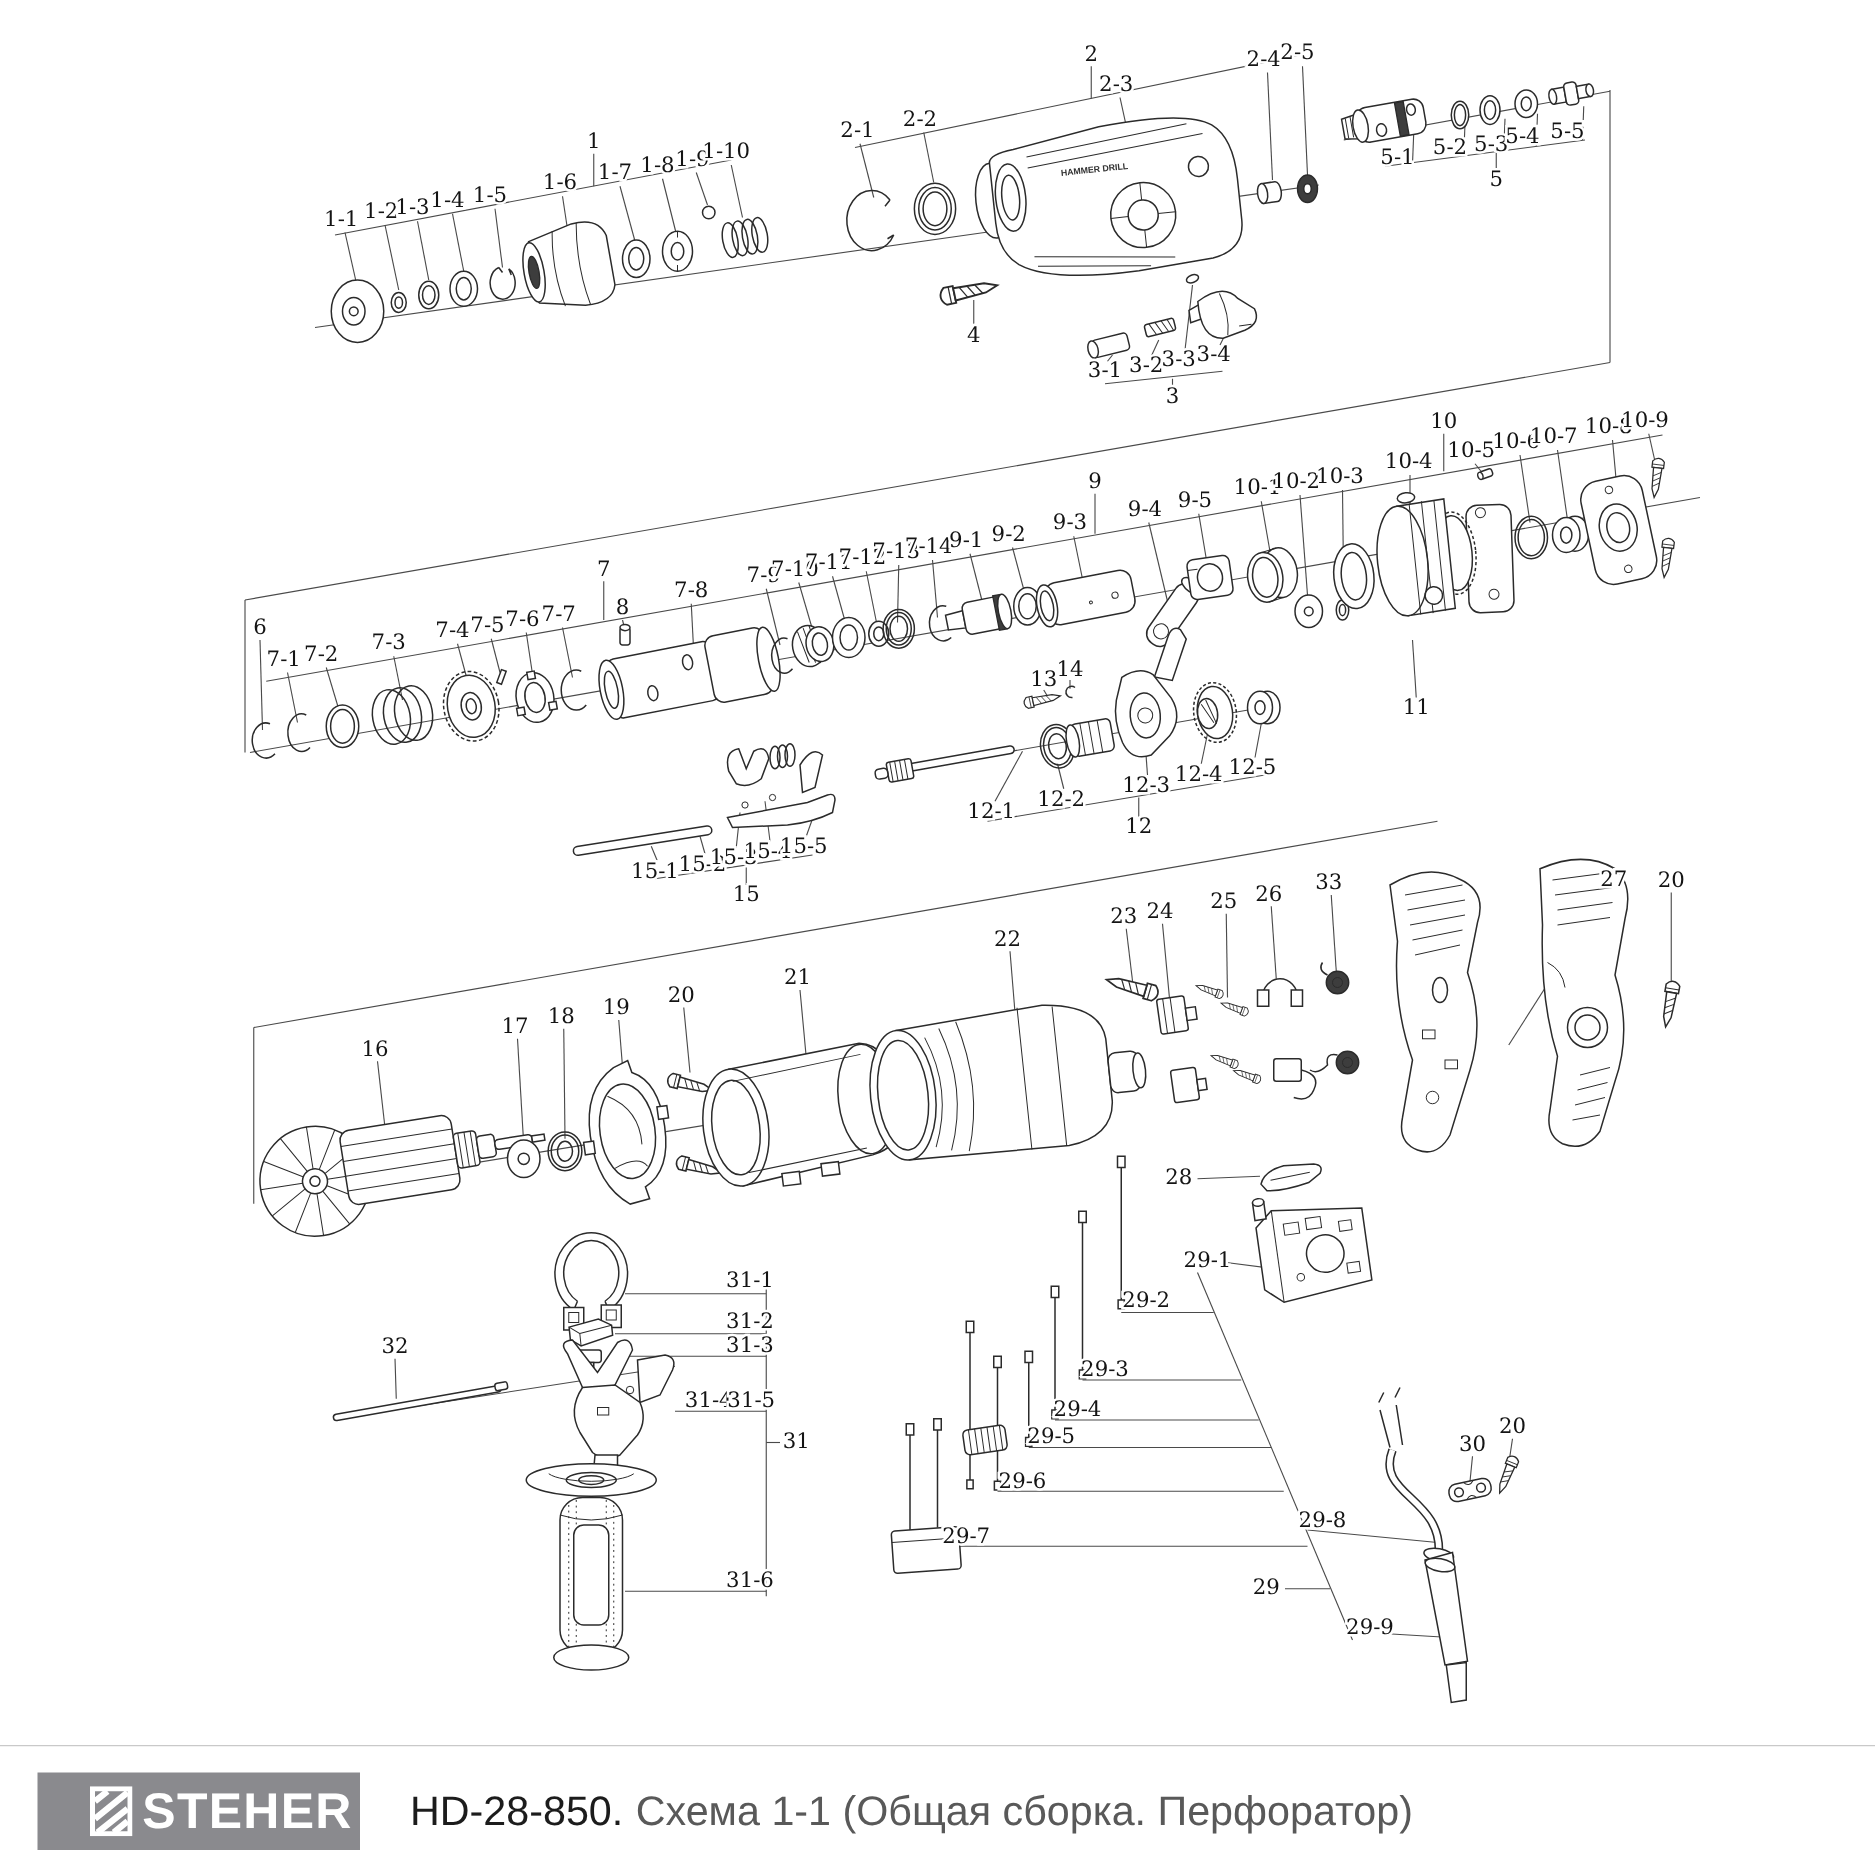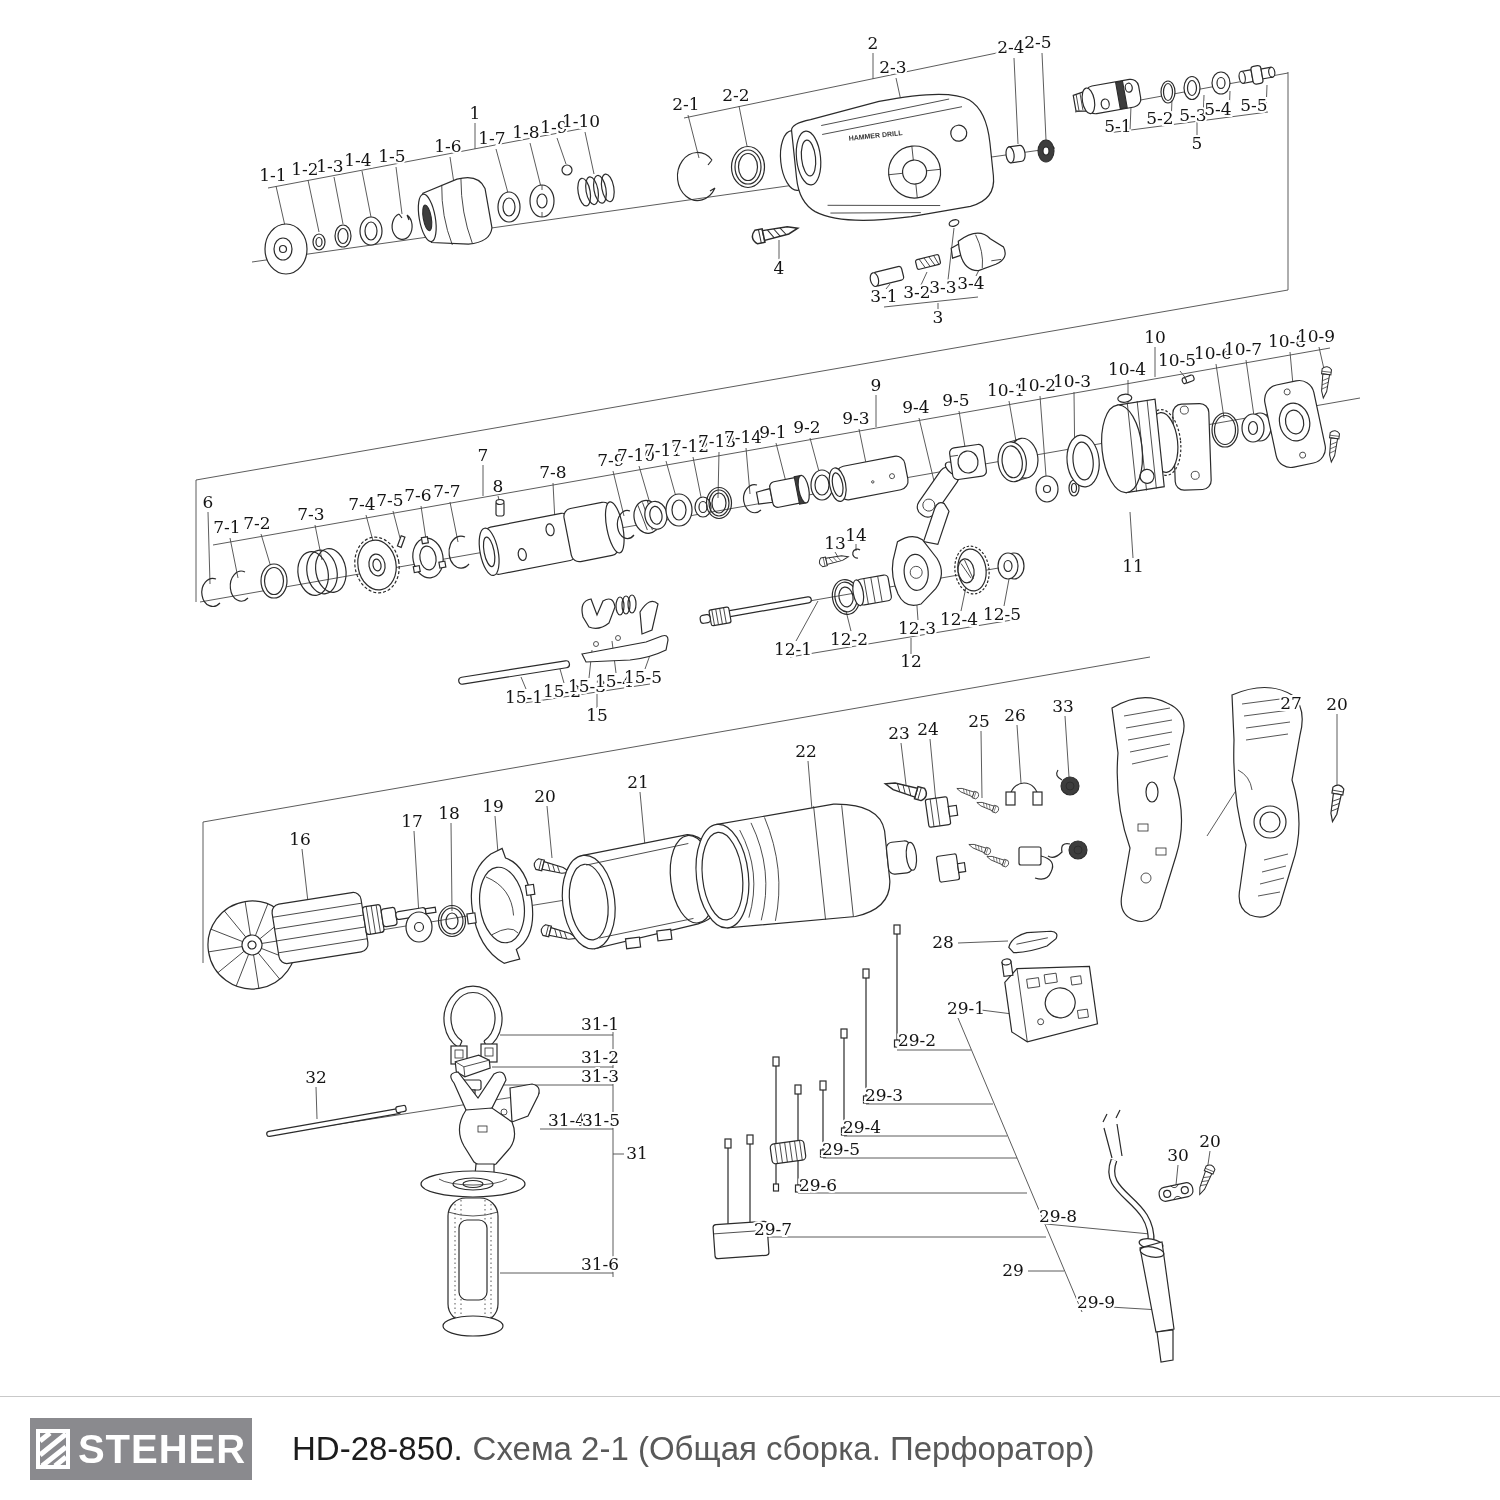--- a/index.html
+++ b/index.html
@@ -10,21 +10,21 @@
   svg .s{stroke:#2b2b2b;stroke-width:1.2;fill:#fff;}
   svg .n{stroke:#2b2b2b;stroke-width:1.2;fill:none;}
   svg .d{stroke:#2b2b2b;stroke-width:1.1;fill:#3d3d3d;}
   svg .h{stroke:#2b2b2b;stroke-width:.8;fill:none;}
   svg .frame{stroke:#4a4a4a;stroke-width:.9;fill:none;}
   svg .leader{stroke:#4a4a4a;stroke-width:.9;fill:none;}
   svg .mark{font-family:"Liberation Sans",sans-serif;font-size:7px;font-weight:bold;fill:#333;}
   .footer{position:absolute;left:0;top:1396px;width:1500px;height:104px;border-top:1px solid #c9c9c9;
           display:flex;align-items:center;}
   .brand{margin-left:30px;width:222px;height:62px;background:#8a8a8e;display:flex;align-items:center;
-         justify-content:center;gap:8px;flex:none;}
+         justify-content:center;gap:8px;flex:none;padding-left:36px;}
   .brandname{color:#fff;font-weight:700;font-size:40px;letter-spacing:1px;
          font-family:"Liberation Sans",sans-serif;}
   .caption{margin-left:40px;font-size:33px;white-space:nowrap;}
   .model{font-weight:400;color:#1c1c1c;}
   .subtitle{font-weight:400;color:#595959;margin-left:10px;}
 </style>
 </head>
 <body>
 
 <div class="page">
@@ -866,16 +866,16 @@
 
 <div class="footer">
   <div class="brand">
     <svg width="34" height="40" viewBox="0 0 34 40">
       <rect x="2" y="2" width="30" height="36" fill="none" stroke="#fff" stroke-width="4"></rect>
       <path d="M 4,12 L 14,4 M 4,26 L 30,5 M 6,37 L 30,18 M 19,37 L 30,28" stroke="#fff" stroke-width="5" fill="none"></path>
     </svg>
     <span class="brandname">STEHER</span>
   </div>
   <div class="caption">
-    <span class="model">HD-28-850.</span><span class="subtitle">Схема 2-1 (Общая сборка. Перфоратор)</span>
+    <span class="model">HD-28-850.</span><span class="subtitle">Схема 1-1 (Общая сборка. Перфоратор)</span>
   </div>
 </div>
 </div>
 
 </body></html>

